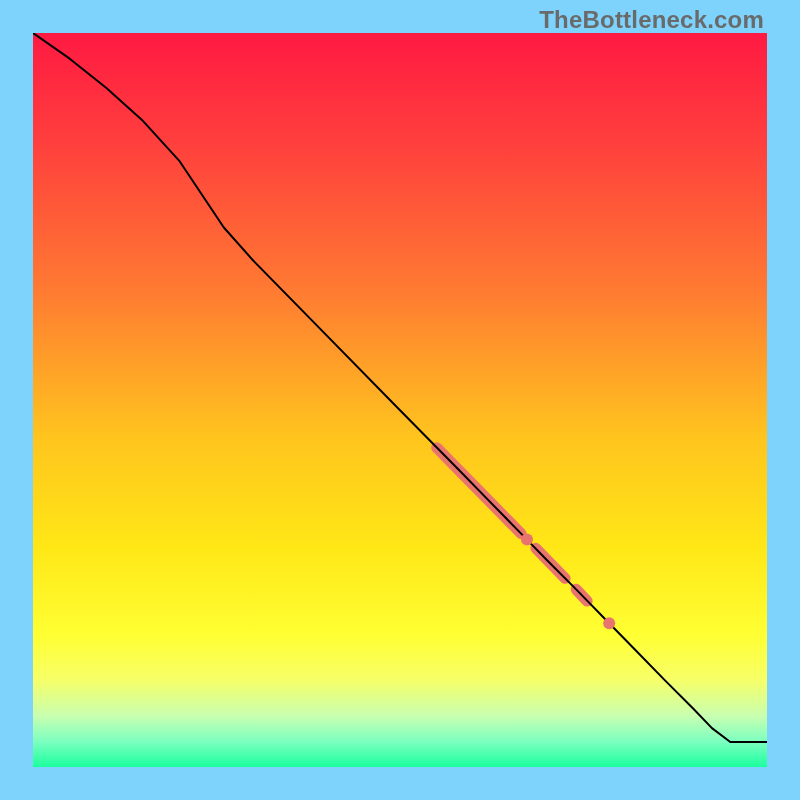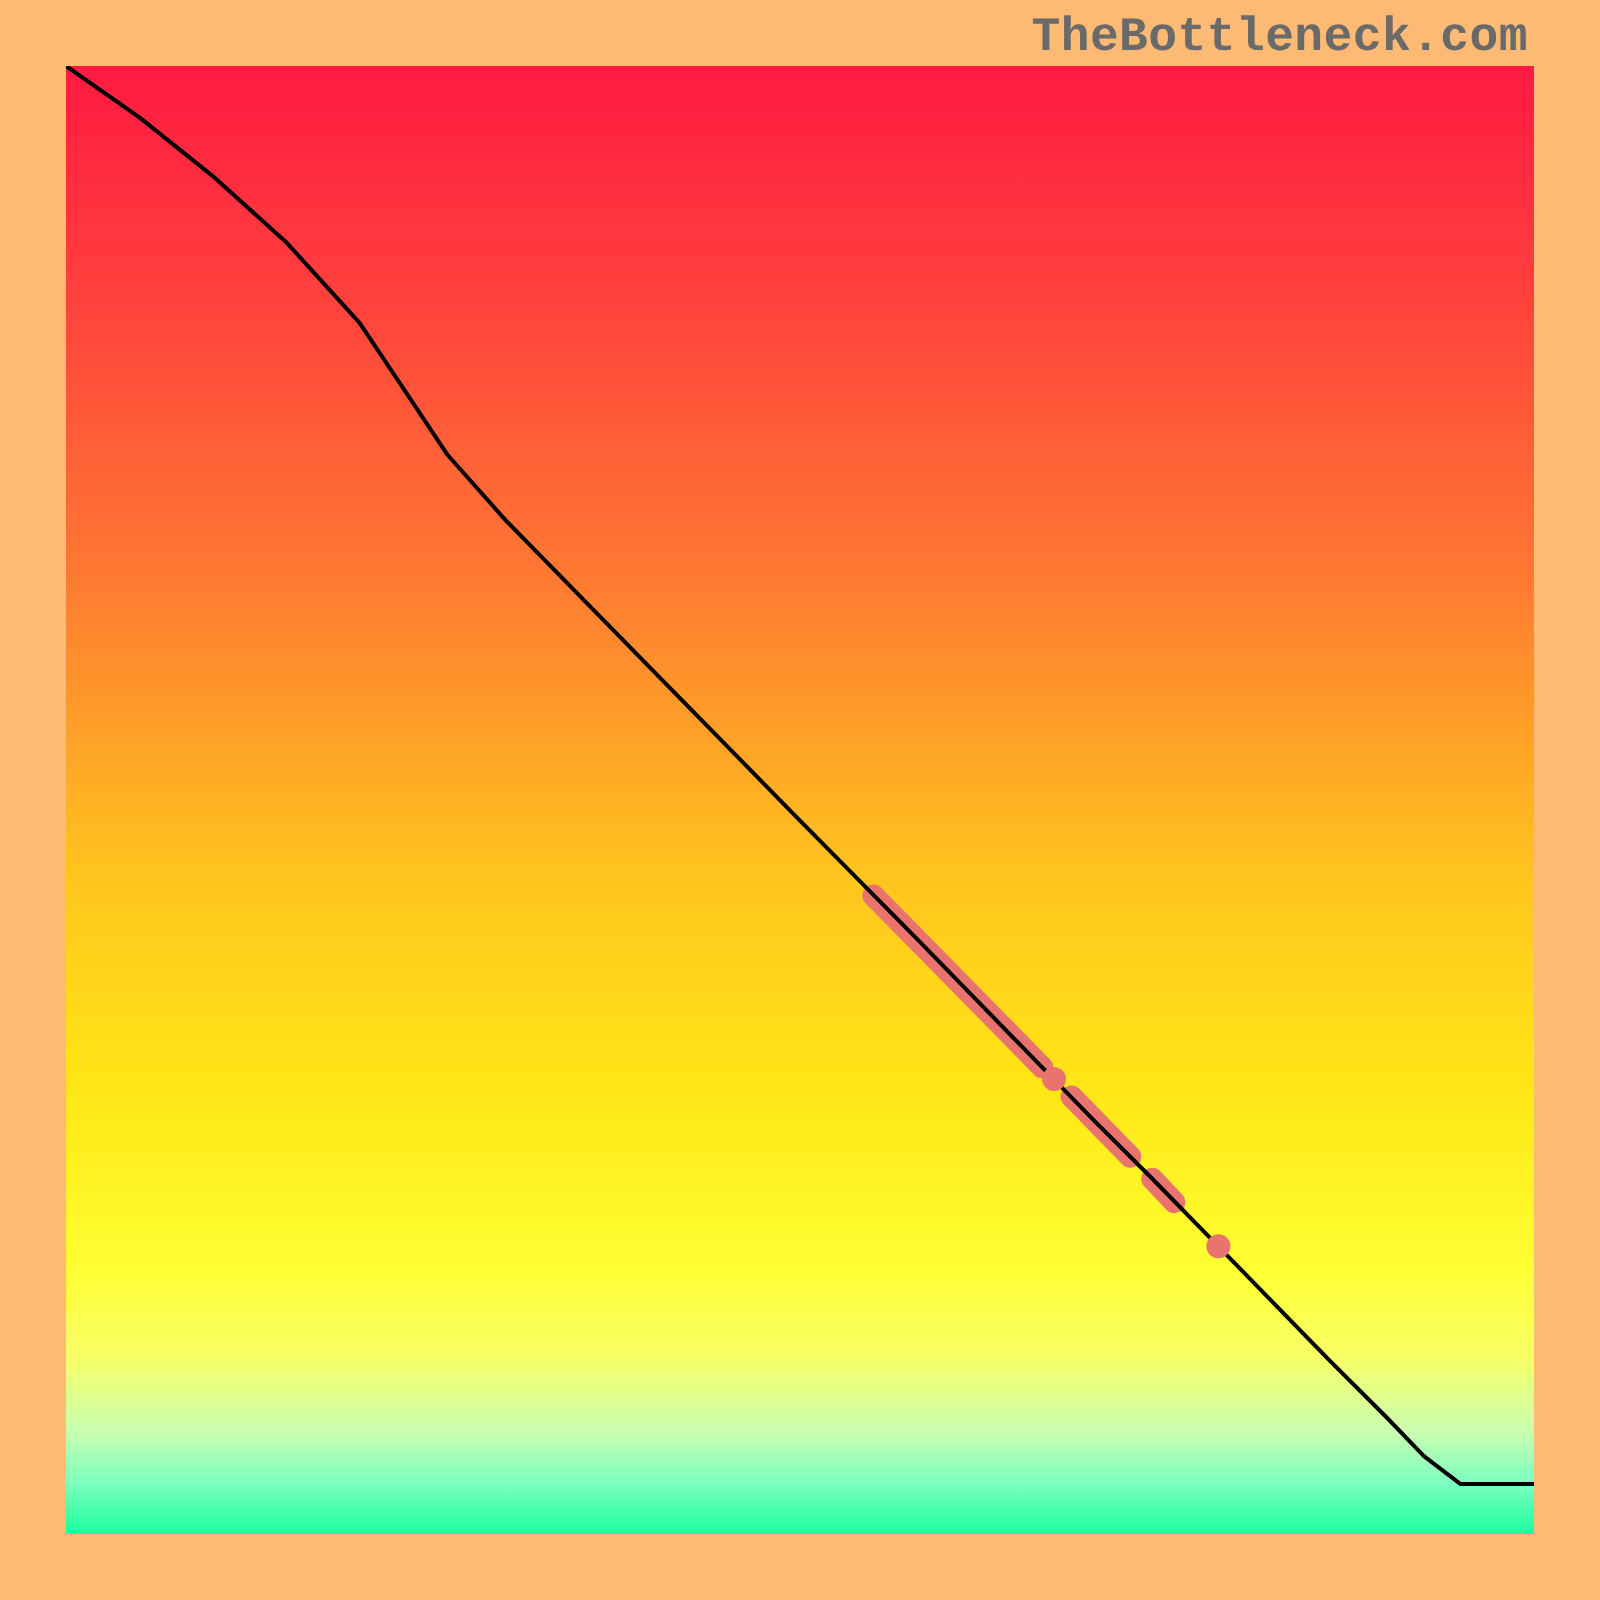--- a/index.html
+++ b/index.html
@@ -7,22 +7,21 @@
     padding: 0;
     width: 800px;
     height: 800px;
     overflow: hidden;
     background: #000;
     font-family: Arial, Helvetica, sans-serif;
   }
   .frame {
     position: absolute;
     inset: 0;
-    background: #fdba74;
-    font-family: Liberation Mono, monospace;
+    background: #7dd3fc;
   }
   .plot {
     position: absolute;
     left: 33px;
     top: 33px;
     width: 734px;
     height: 734px;
     overflow: hidden;
   }
   .watermark {

